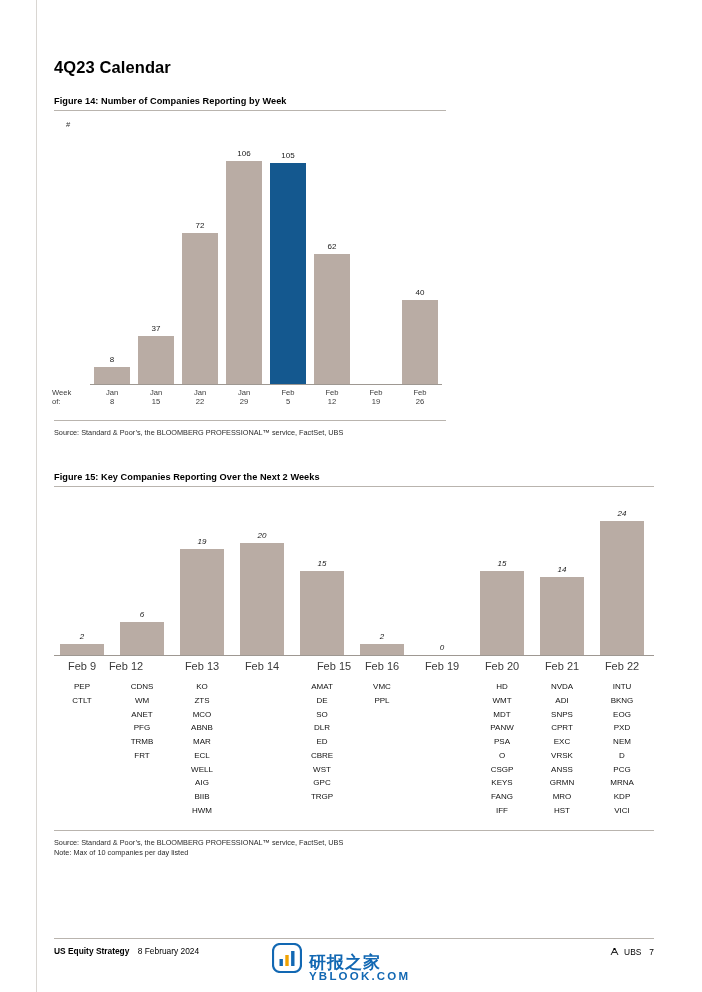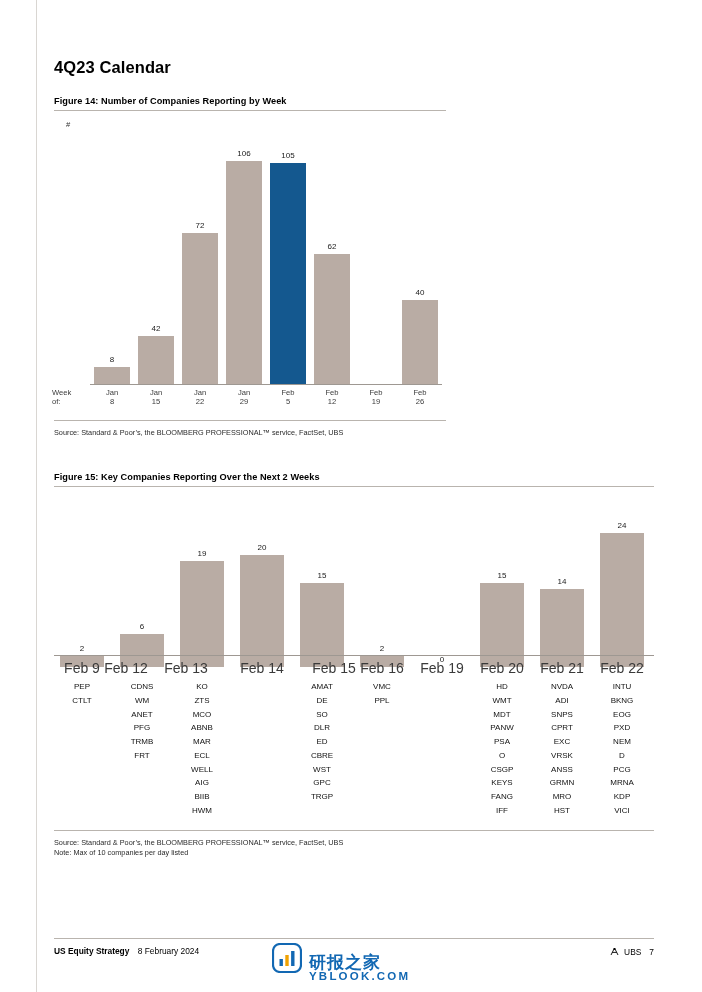--- a/index.html
+++ b/index.html
@@ -149,23 +149,24 @@
   }
   #fig15 .plot {
     position: absolute;
     left: 0;
     top: 10px;
     width: 600px;
     height: 145px;
   }
   #fig15 .col {
     position: absolute;
-    top: 12px;
+    top: 0;
     width: 56px;
     height: 145px;
+    font-style: italic;
   }
   #fig15 .bar {
     position: absolute;
     bottom: 0;
     left: 6px;
     width: 44px;
     background: #b9aca4;
   }
   #fig15 .bar-val {
     position: absolute;
@@ -180,21 +181,21 @@
     top: 155px;
     width: 600px;
     height: 1px;
     background: #9e9892;
   }
   #fig15 .datelabel {
     position: absolute;
     top: 160px;
     width: 56px;
     text-align: center;
-    font-size: 14px;
+    font-size: 11px;
     color: #3a3a3a;
   }
   #fig15 .tickers {
     position: absolute;
     top: 180px;
     width: 56px;
     text-align: center;
     font-size: 8px;
     color: #111;
     line-height: 1.72;
@@ -286,21 +287,21 @@
 
   <div id="fig14">
     <div class="axis-unit" style="left:12px; top:2px;">#</div>
     <div class="plot" id="fig14-plot">
         <div class="bar-slot" style="left: 2px;">
           <div class="bar" style="height: 17px;"></div>
           <div class="bar-val" style="bottom: 20px;">8</div>
         </div>
         <div class="bar-slot" style="left: 46px;">
           <div class="bar" style="height: 48px;"></div>
-          <div class="bar-val" style="bottom: 51px;">42</div>
+          <div class="bar-val" style="bottom: 51px;">37</div>
         </div>
         <div class="bar-slot" style="left: 90px;">
           <div class="bar" style="height: 151px;"></div>
           <div class="bar-val" style="bottom: 154px;">72</div>
         </div>
         <div class="bar-slot" style="left: 134px;">
           <div class="bar" style="height: 223px;"></div>
           <div class="bar-val" style="bottom: 226px;">106</div>
         </div>
         <div class="bar-slot" style="left: 178px;">
@@ -377,21 +378,21 @@
           <div class="bar" style="height: 134px;"></div>
           <div class="bar-val" style="bottom: 137px;">24</div>
         </div>
       </div>
     <div class="axis-line"></div>
     <div class="bottom-rule"></div>
   <div class="datelabel" style="left: 0px;">Feb 9</div>
       <div class="tickers" style="left: 0px;"><span>PEP</span><br><span>CTLT</span></div>
       <div class="datelabel" style="left: 44px;">Feb 12</div>
       <div class="tickers" style="left: 60px;"><span>CDNS</span><br><span>WM</span><br><span>ANET</span><br><span>PFG</span><br><span>TRMB</span><br><span>FRT</span></div>
-      <div class="datelabel" style="left: 104px;">Feb 13</div>
+      <div class="datelabel" style="left: 120px;">Feb 13</div>
       <div class="tickers" style="left: 120px;"><span>KO</span><br><span>ZTS</span><br><span>MCO</span><br><span>ABNB</span><br><span>MAR</span><br><span>ECL</span><br><span>WELL</span><br><span>AIG</span><br><span>BIIB</span><br><span>HWM</span></div>
       <div class="datelabel" style="left: 180px;">Feb 14</div>
       <div class="datelabel" style="left: 252px;">Feb 15</div>
       <div class="tickers" style="left: 240px;"><span>AMAT</span><br><span>DE</span><br><span>SO</span><br><span>DLR</span><br><span>ED</span><br><span>CBRE</span><br><span>WST</span><br><span>GPC</span><br><span>TRGP</span></div>
       <div class="datelabel" style="left: 300px;">Feb 16</div>
       <div class="tickers" style="left: 300px;"><span>VMC</span><br><span>PPL</span></div>
       <div class="datelabel" style="left: 360px;">Feb 19</div>
       <div class="tickers" style="left: 360px;"></div>
       <div class="datelabel" style="left: 420px;">Feb 20</div>
       <div class="tickers" style="left: 420px;"><span>HD</span><br><span>WMT</span><br><span>MDT</span><br><span>PANW</span><br><span>PSA</span><br><span>O</span><br><span>CSGP</span><br><span>KEYS</span><br><span>FANG</span><br><span>IFF</span></div>

